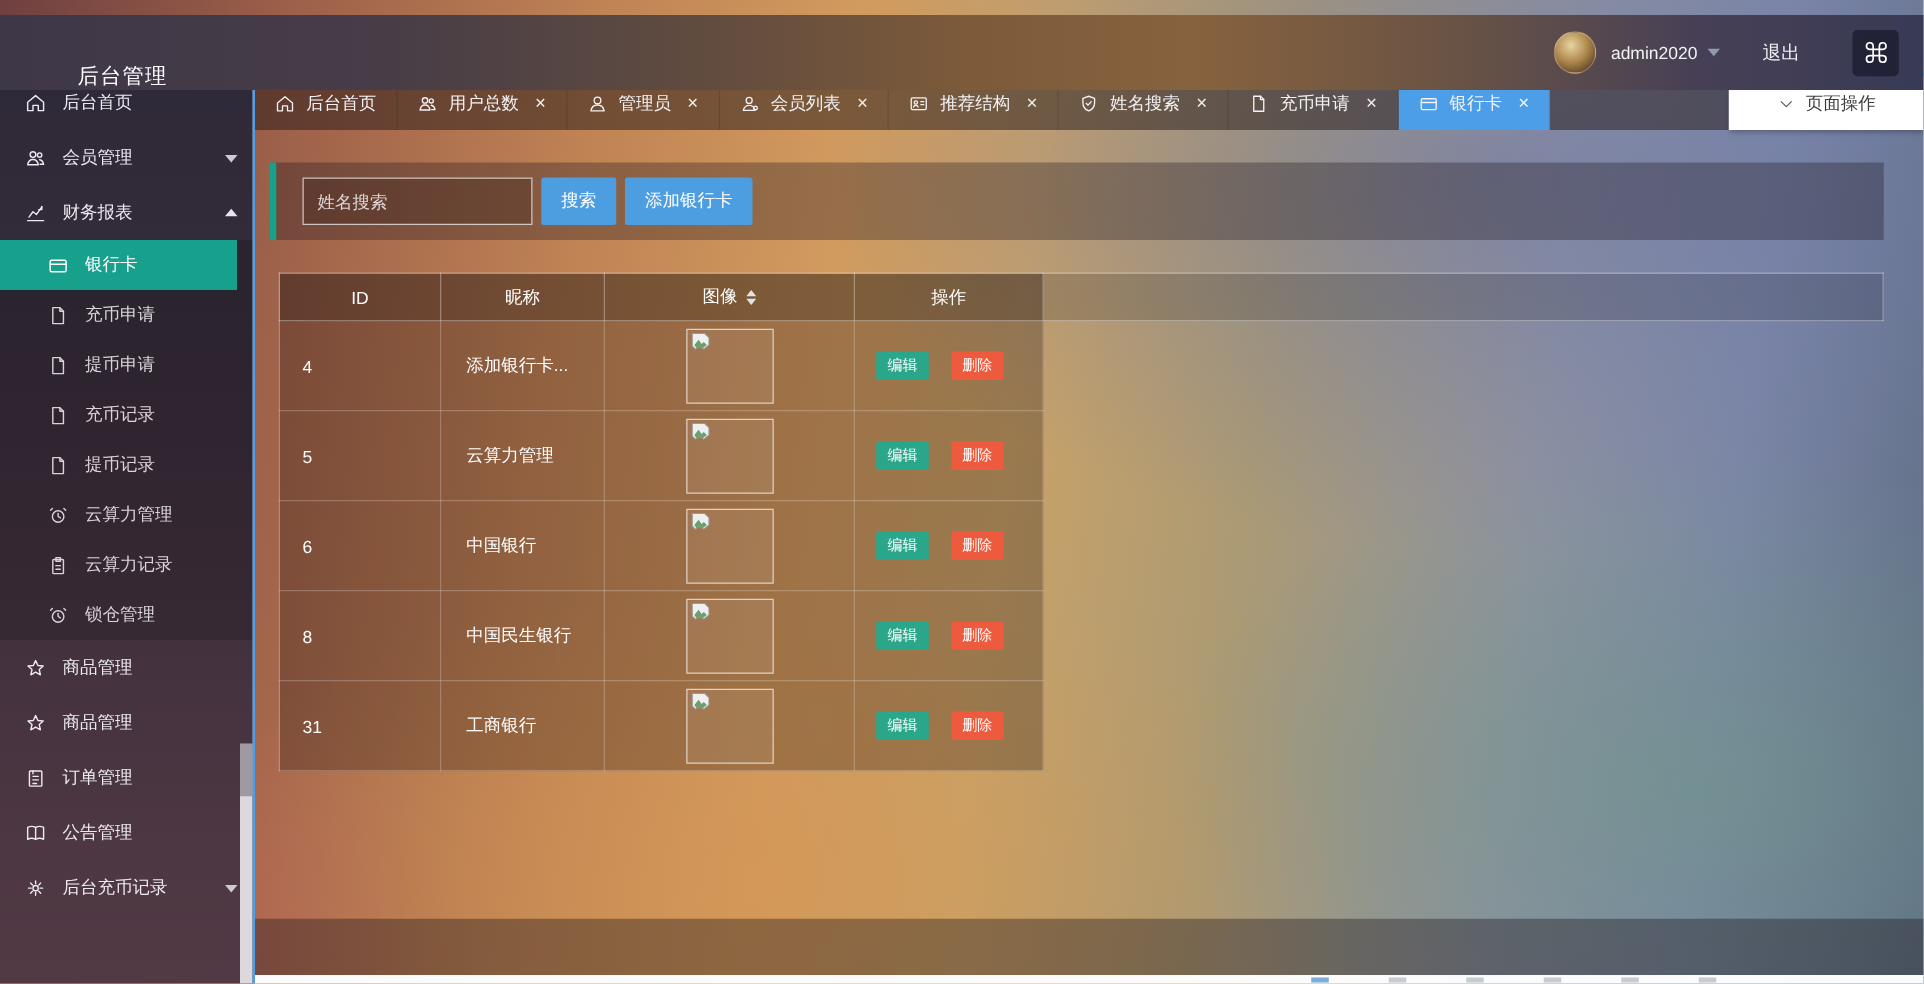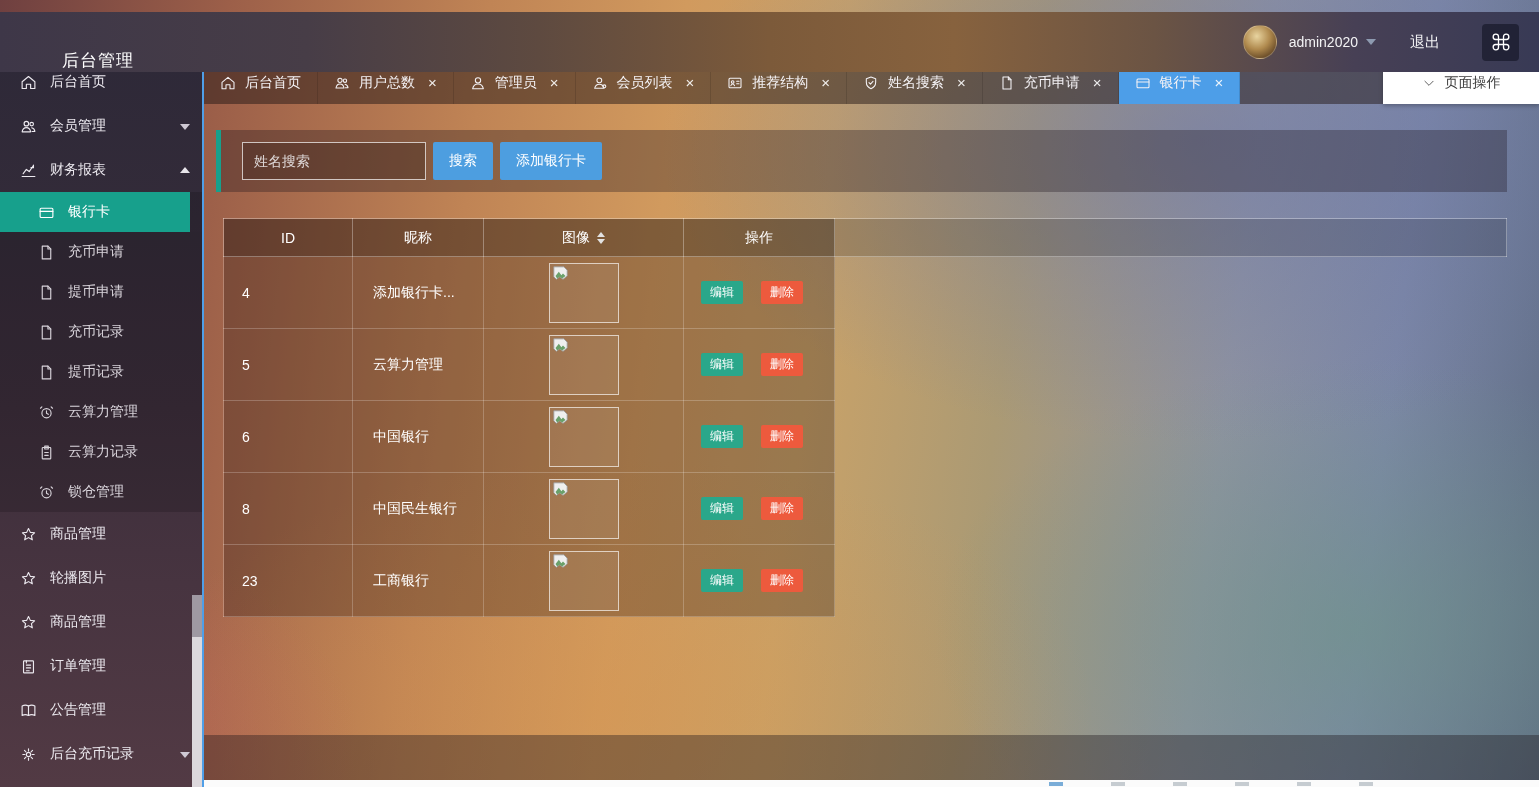--- a/index.html
+++ b/index.html
@@ -198,26 +198,20 @@
     <div class="sb-item">
       <svg class="ic" viewBox="0 0 24 24">
           <path d="M12 3.5 14.6 9l6 .6-4.5 4 1.3 5.9L12 16.4 6.6 19.5 7.9 13.6 3.4 9.6l6-.6z"></path>
         </svg>
       <span>商品管理</span>
     </div>
     <div class="sb-item">
       <svg class="ic" viewBox="0 0 24 24">
           <path d="M12 3.5 14.6 9l6 .6-4.5 4 1.3 5.9L12 16.4 6.6 19.5 7.9 13.6 3.4 9.6l6-.6z"></path>
         </svg>
-      <span>轮播图片</span>
-    </div>
-    <div class="sb-item">
-      <svg class="ic" viewBox="0 0 24 24">
-          <path d="M12 3.5 14.6 9l6 .6-4.5 4 1.3 5.9L12 16.4 6.6 19.5 7.9 13.6 3.4 9.6l6-.6z"></path>
-        </svg>
       <span>商品管理</span>
     </div>
     <div class="sb-item">
       <svg class="ic" viewBox="0 0 24 24">
           <rect x="5" y="4" width="14" height="17" rx="1"></rect>
           <path d="M9 4v3M9 10h6M9 14h6M9 18h4"></path>
         </svg>
       <span>订单管理</span>
     </div>
     <div class="sb-item">
@@ -414,21 +408,21 @@
                 </div>
               </td>
           <td class="c-ops">
             <button class="btn-xs btn-edit">编辑</button>
             <button class="btn-xs btn-del">删除</button>
           </td>
           <td class="col-empty"></td>
         </tr>
 
         <tr>
-          <td class="c-id">23</td>
+          <td class="c-id">31</td>
           <td class="c-nick">工商银行</td>
           <td class="c-img">
                 <div class="img-ph">
                   <svg width="17" height="15" viewBox="0 0 20 18">
                     <path d="M2 1h12l4 4v7l-5 4-4-3-4 3-3-3z" fill="#efefef" stroke="#9a9a9a"></path>
                     <path d="M4 12l4-5 3 4 2-2 3 3-4 3-3-2-3 2z" fill="#6aa06a"></path>
                   </svg>
                 </div>
               </td>
           <td class="c-ops">

